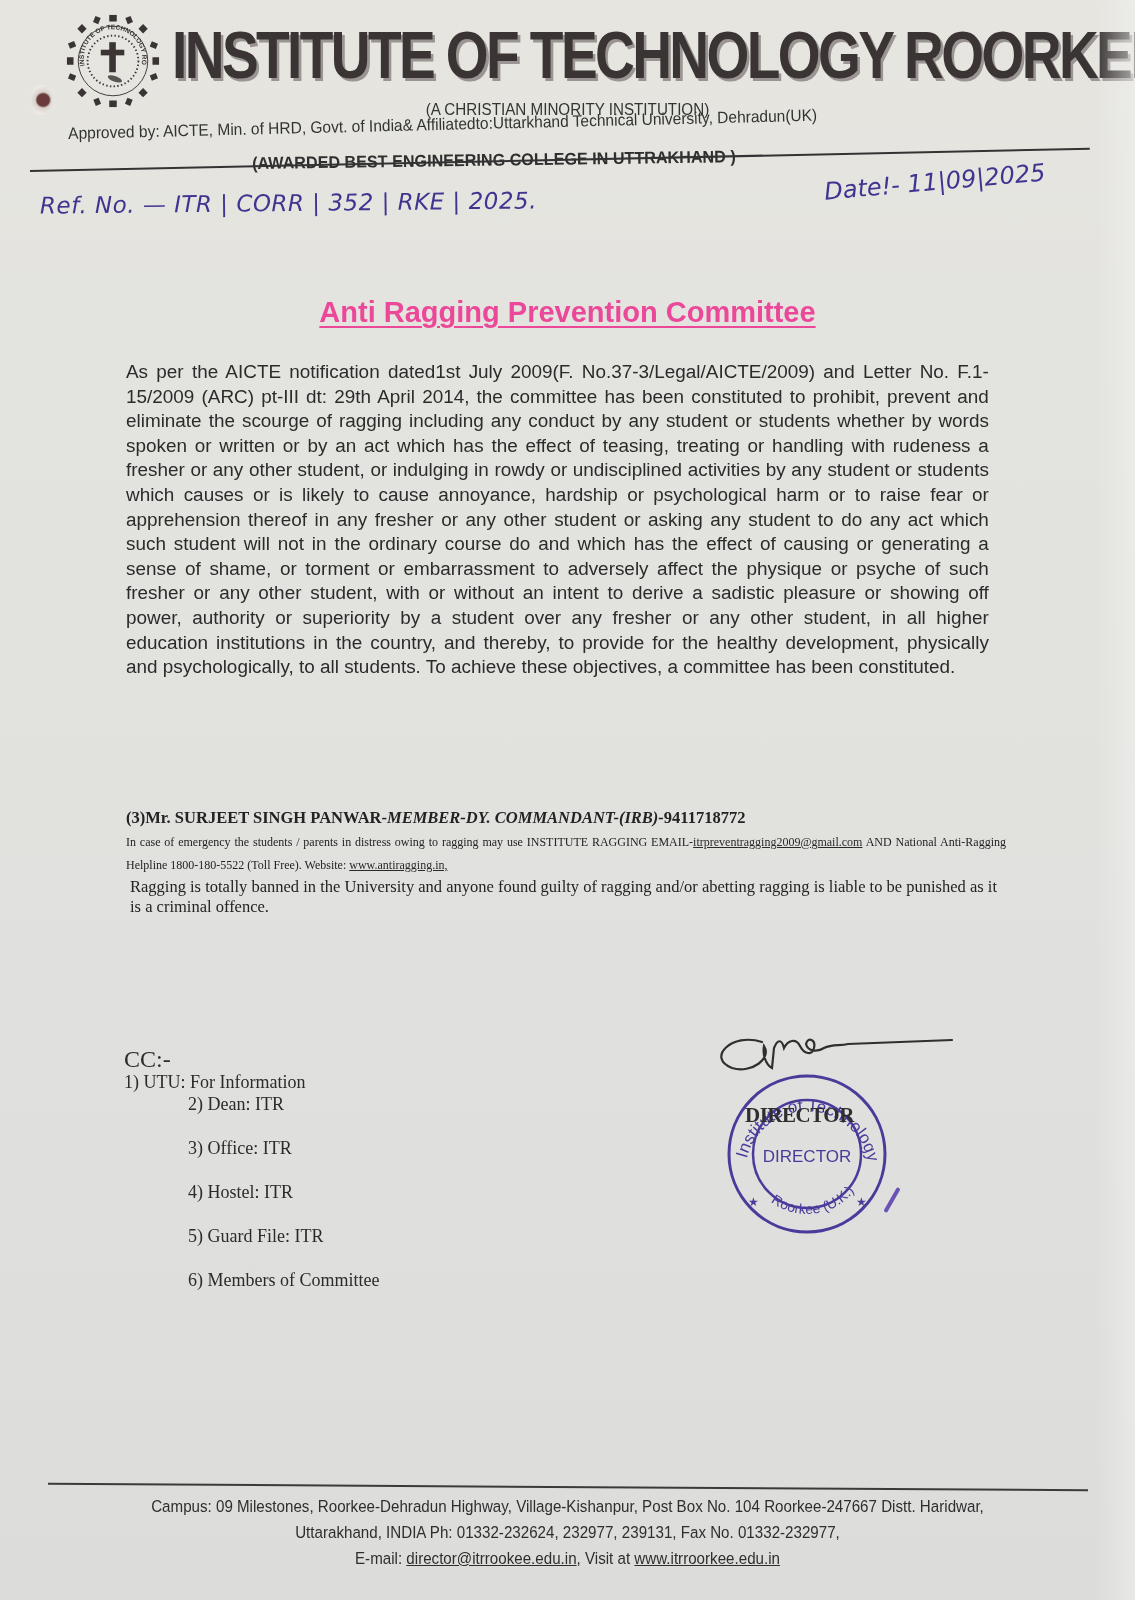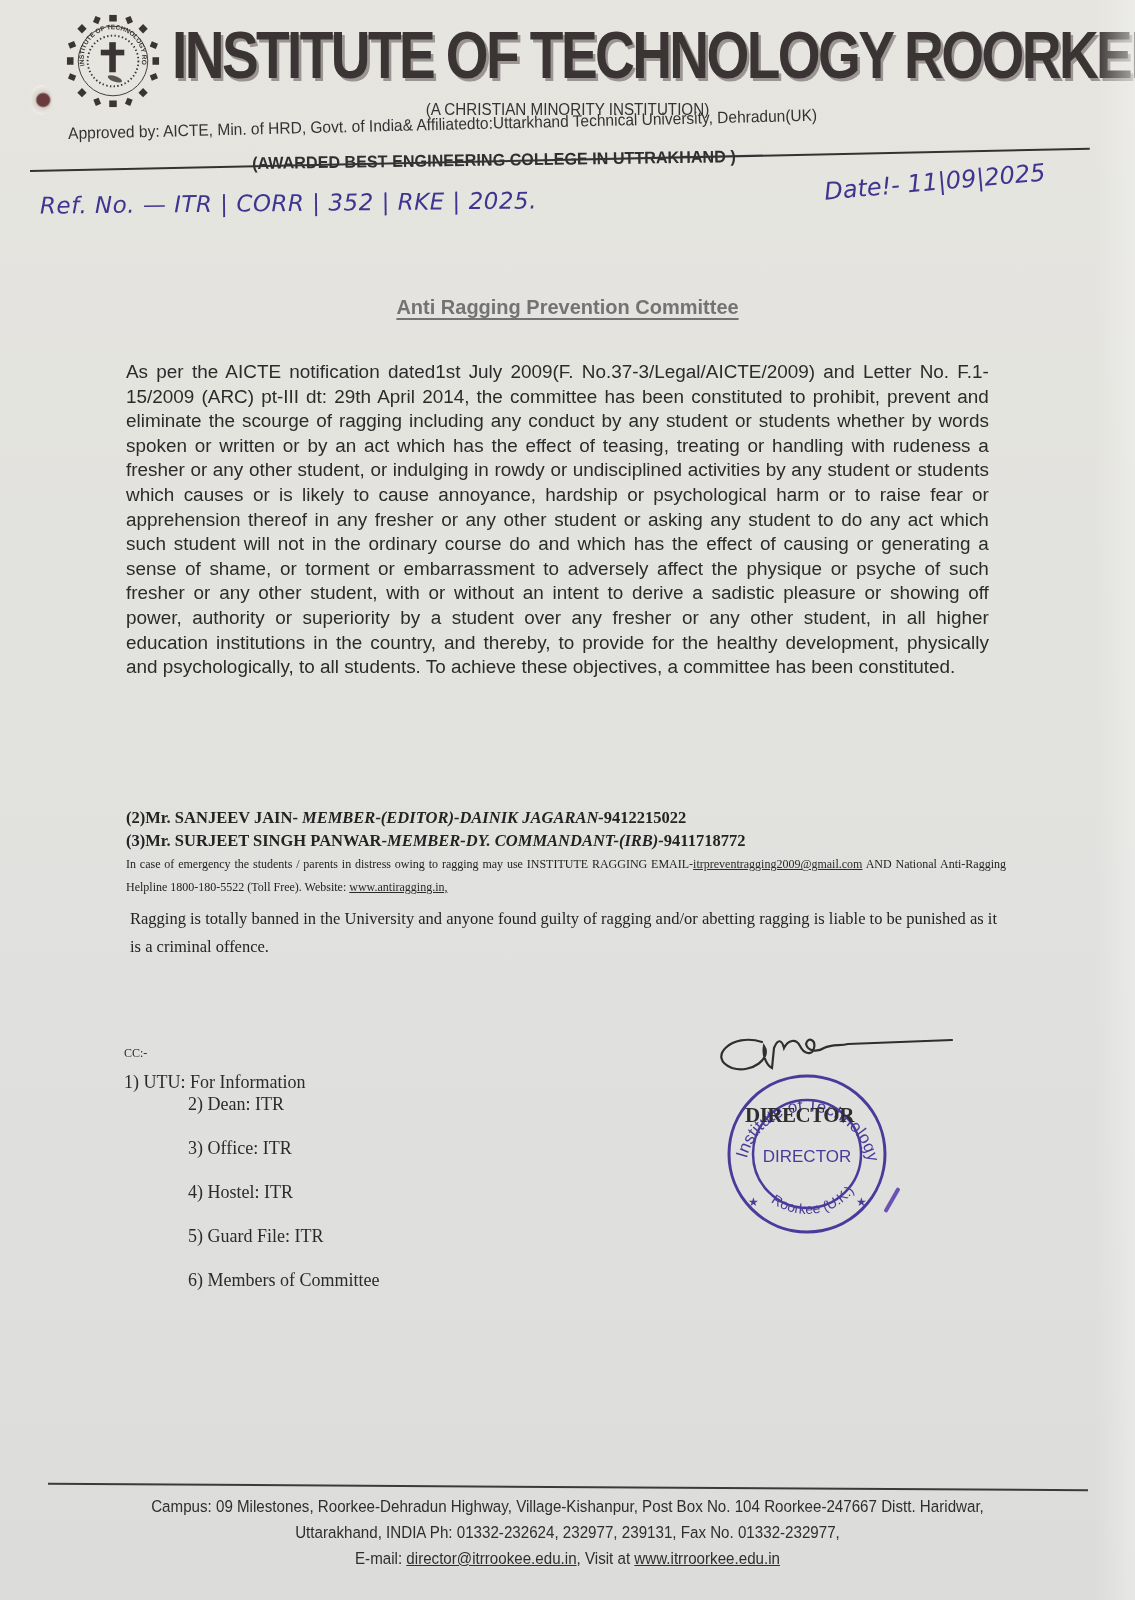--- a/index.html
+++ b/index.html
@@ -27,38 +27,38 @@
   .sub3 { left: 252px; top: 154px; font-family: "Liberation Sans", sans-serif; font-weight: bold;
     font-size: 17px; color: #2f2f2f; transform: rotate(-0.8deg) scaleX(0.95); transform-origin: left top; white-space: nowrap; }
   .rule-top { left: 30px; top: 170px; width: 1060px; height: 2px; background: #333;
     transform: rotate(-1.2deg); transform-origin: left center; }
   .handwritten { font-family: "DejaVu Sans", sans-serif; color: #3f3590; font-style: italic; font-size: 23px; white-space: nowrap; }
   .refno { left: 40px; top: 190px; transform: rotate(-0.6deg); letter-spacing: 0.5px; }
   .date { left: 824px; top: 168px; transform: rotate(-5deg); font-size: 24px; }
 
   
   .doc-title { left: 0; width: 1135px; top: 296px; text-align: center;
-    font-family: "Liberation Sans", sans-serif; font-weight: bold; font-size: 20px; color: #737373; }
+    font-family: "Liberation Sans", sans-serif; font-weight: bold; font-size: 29px; color: #ec4899; }
   .doc-title span { text-decoration: underline; text-underline-offset: 4px; text-decoration-thickness: 2px; }
 
   
   .para { left: 126px; top: 360px; width: 876px;
     font-family: "Liberation Sans", sans-serif; font-size: 19.2px; line-height: 24.6px;
     text-align: justify; color: #2b2b2b; transform: scaleX(0.985); transform-origin: left top; }
 
   
   .members { left: 126px; top: 807px; width: 880px; font-size: 16.5px; line-height: 22.6px; color: #232323; }
   .member b { font-weight: bold; }
   .member i { font-weight: bold; font-style: italic; }
   .email-link { text-decoration: underline; color: #2a2a2a; }
   .emergency { font-size: 12px; line-height: 23px; text-align: justify; margin-top: 1px; }
-  .ban { font-size: 16.5px; line-height: 28px; margin-top: 6px; padding-left: 4px; }
+  .ban { font-size: 16.5px; line-height: 20px; padding-left: 4px; }
 
   
-  .cc-label { left: 124px; top: 1046px; font-size: 12px; }
+  .cc-label { left: 124px; top: 1046px; font-size: 24px; }
   .cc-list { left: 124px; top: 1072px; font-size: 18px; }
   .cc-item { position: absolute; white-space: nowrap; }
 
   
   .sig { left: 712px; top: 1018px; width: 260px; height: 70px; }
   .stamp { left: 722px; top: 1066px; width: 170px; height: 170px; }
   .stamp-overlay-text { left: 745px; top: 1103px; font-family: "Liberation Serif", serif; font-weight: bold;
     font-size: 21px; color: #2e2e2e; letter-spacing: -0.5px; }
   .pen-mark { left: 890px; top: 1186px; width: 4px; height: 28px; background: #6b53b5; transform: rotate(30deg); border-radius: 2px; }
 
@@ -117,23 +117,20 @@
 <div class="abs handwritten date">Date!- 11|09|2025</div>
 
 <div class="abs doc-title">
   <span>Anti Ragging Prevention Committee</span>
 </div>
 
 <div class="abs para">As per the AICTE notification dated1st July 2009(F. No.37-3/Legal/AICTE/2009) and Letter No. F.1-15/2009 (ARC) pt-III dt: 29th April 2014, the committee has been constituted to prohibit, prevent and eliminate the scourge of ragging including any conduct by any student or students whether by words spoken or written or by an act which has the effect of teasing, treating or handling with rudeness a fresher or any other student, or indulging in rowdy or undisciplined activities by any student or students which causes or is likely to cause annoyance, hardship or psychological harm or to raise fear or apprehension thereof in any fresher or any other student or asking any student to do any act which such student will not in the ordinary course do and which has the effect of causing or generating a sense of shame, or torment or embarrassment to adversely affect the physique or psyche of such fresher or any other student, with or without an intent to derive a sadistic pleasure or showing off power, authority or superiority by a student over any fresher or any other student, in all higher education institutions in the country, and thereby, to provide for the healthy development, physically and psychologically, to all students. To achieve these objectives, a committee has been constituted.</div>
 
 <div class="abs members">
   <div class="member">
-    <b>(2)Mr. SANJEEV JAIN- </b><i>MEMBER-(EDITOR)-DAINIK JAGARAN-</i><b>9412215022</b>
-  </div>
-  <div class="member">
     <b>(3)Mr. SURJEET SINGH PANWAR-</b><i>MEMBER-DY. COMMANDANT-(IRB)-</i><b>9411718772</b>
   </div>
   <div class="emergency">
     <span>In case of emergency the students / parents in distress owing to ragging may use INSTITUTE RAGGING EMAIL-</span><span class="email-link">itrpreventragging2009@gmail.com</span><span> AND National Anti-Ragging Helpline 1800-180-5522 (Toll Free). Website: </span><span class="email-link">www.antiragging.in,</span>
   </div>
   <div class="ban">Ragging is totally banned in the University and anyone found guilty of ragging and/or abetting ragging is liable to be punished as it is a criminal offence.</div>
 </div>
 
 <div class="abs cc-label">CC:-</div>
 <div class="abs cc-list">

